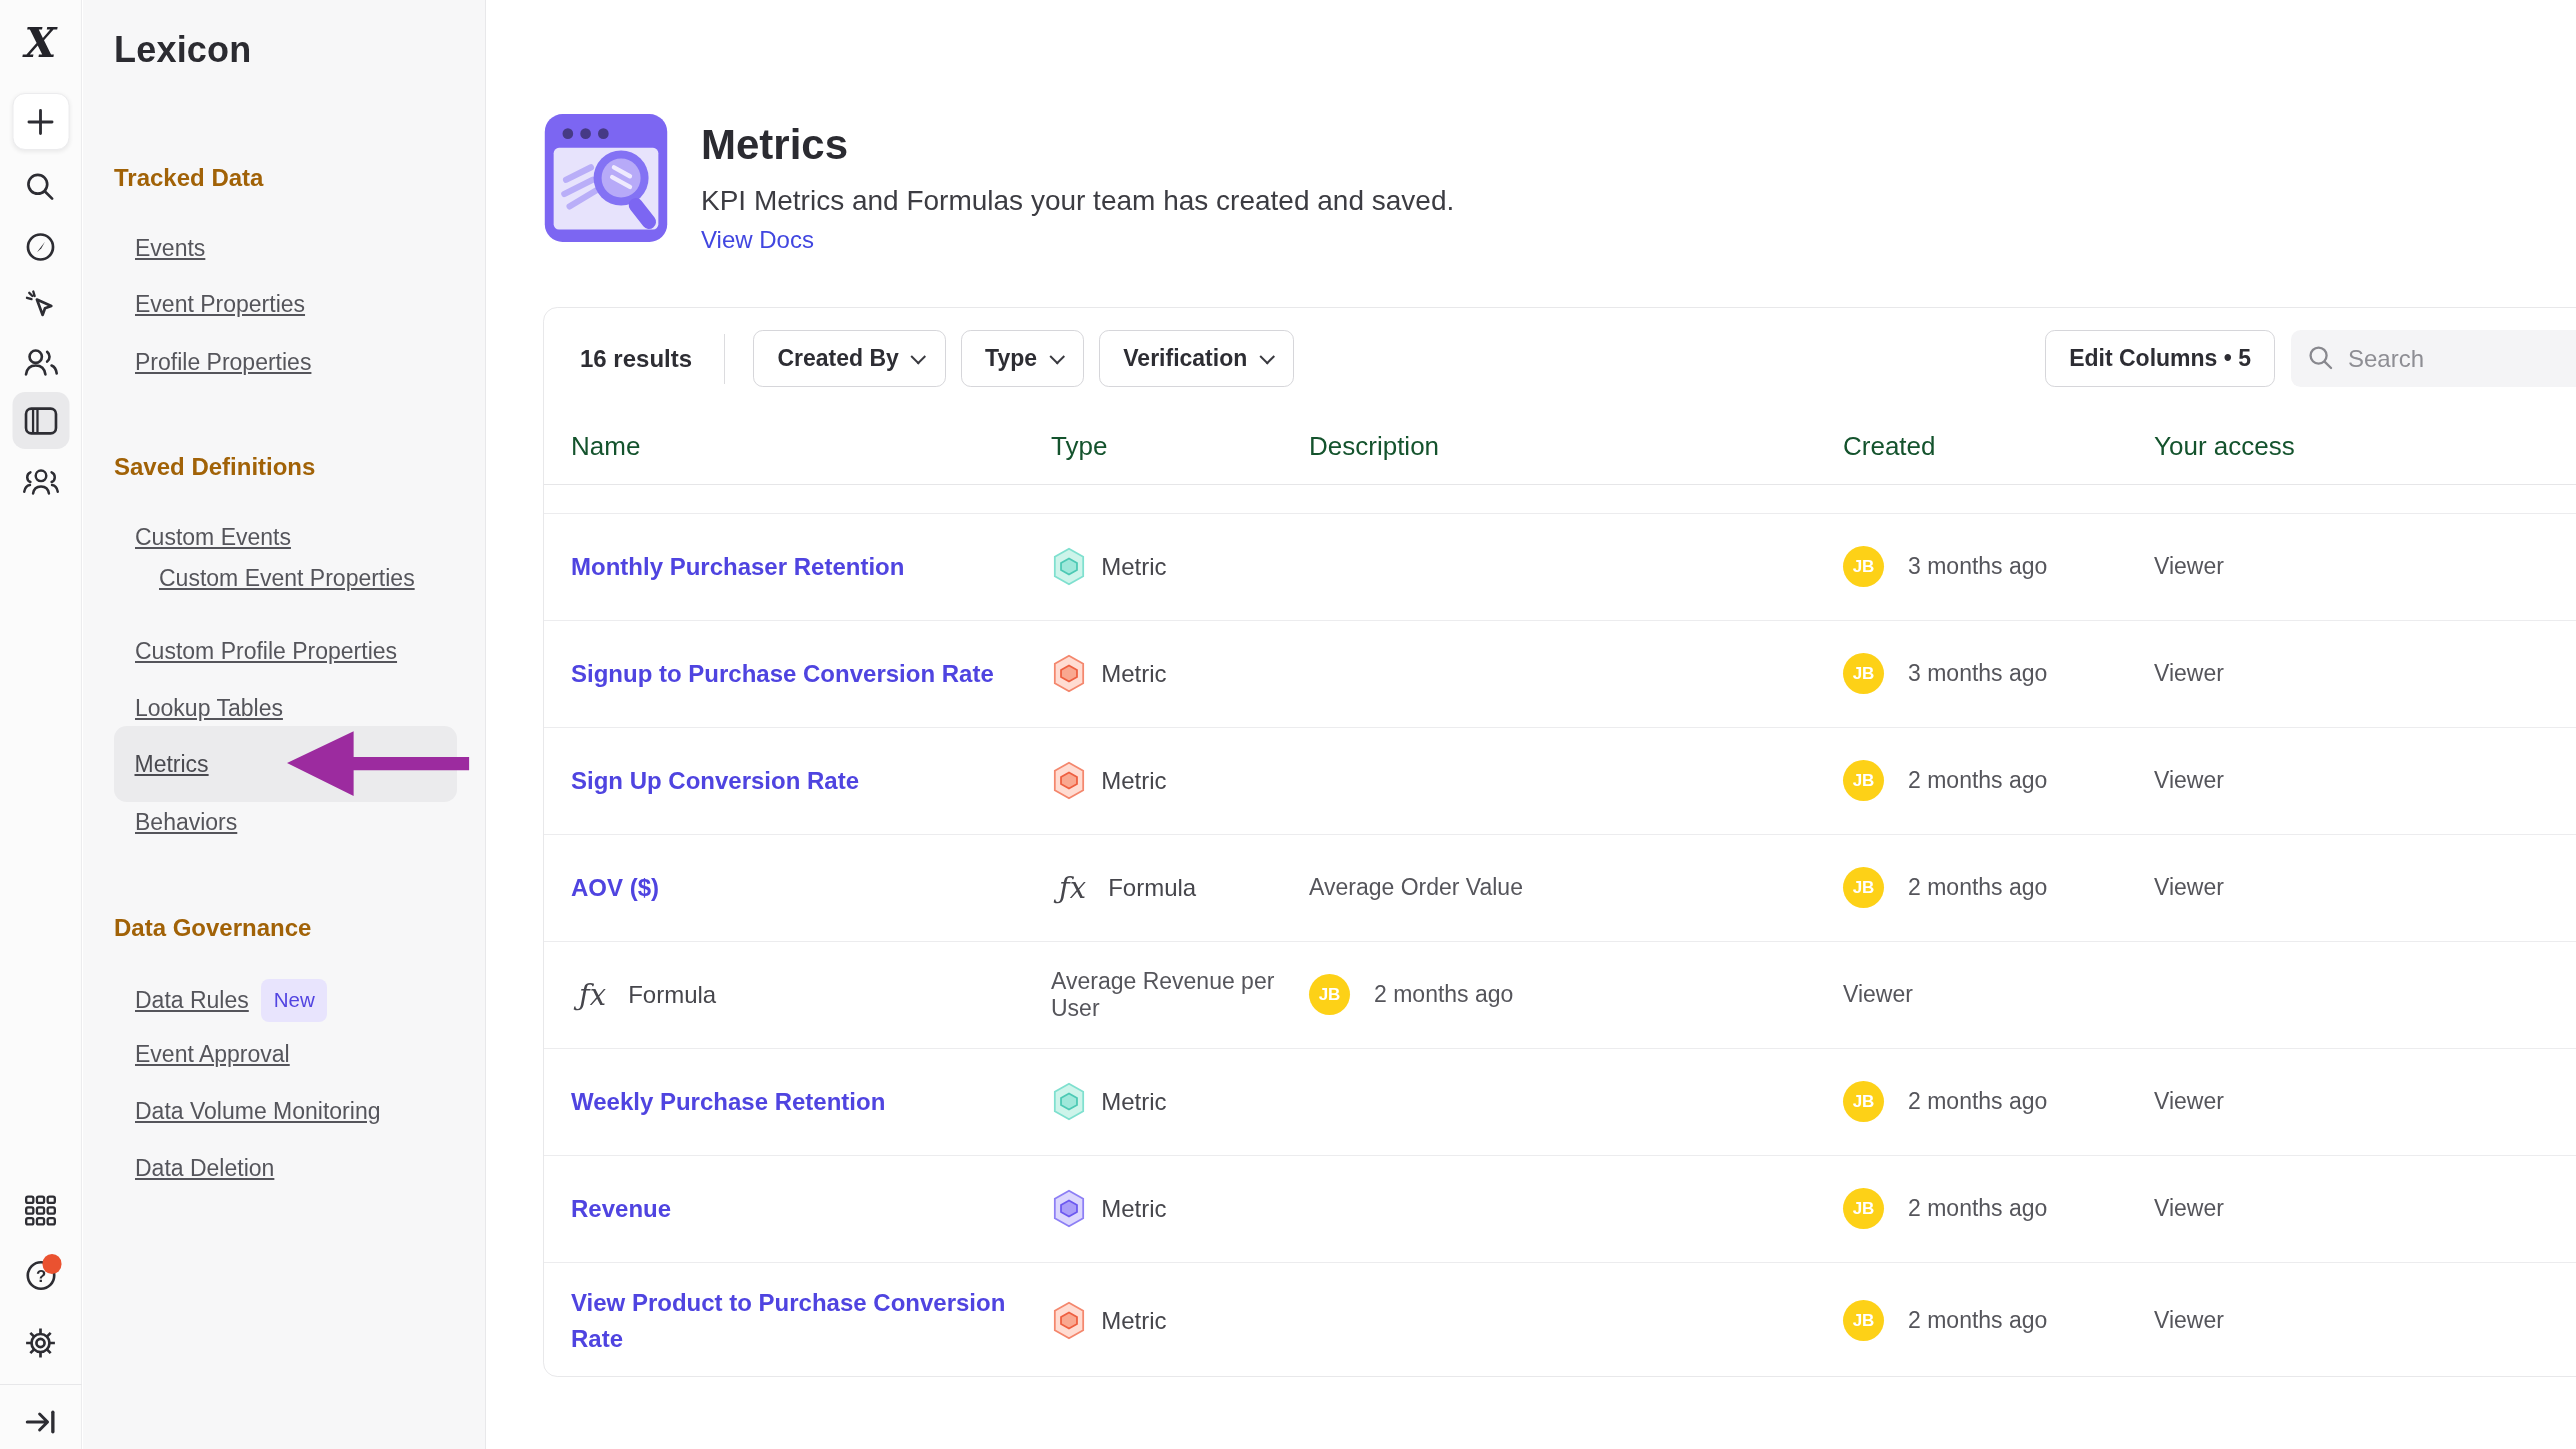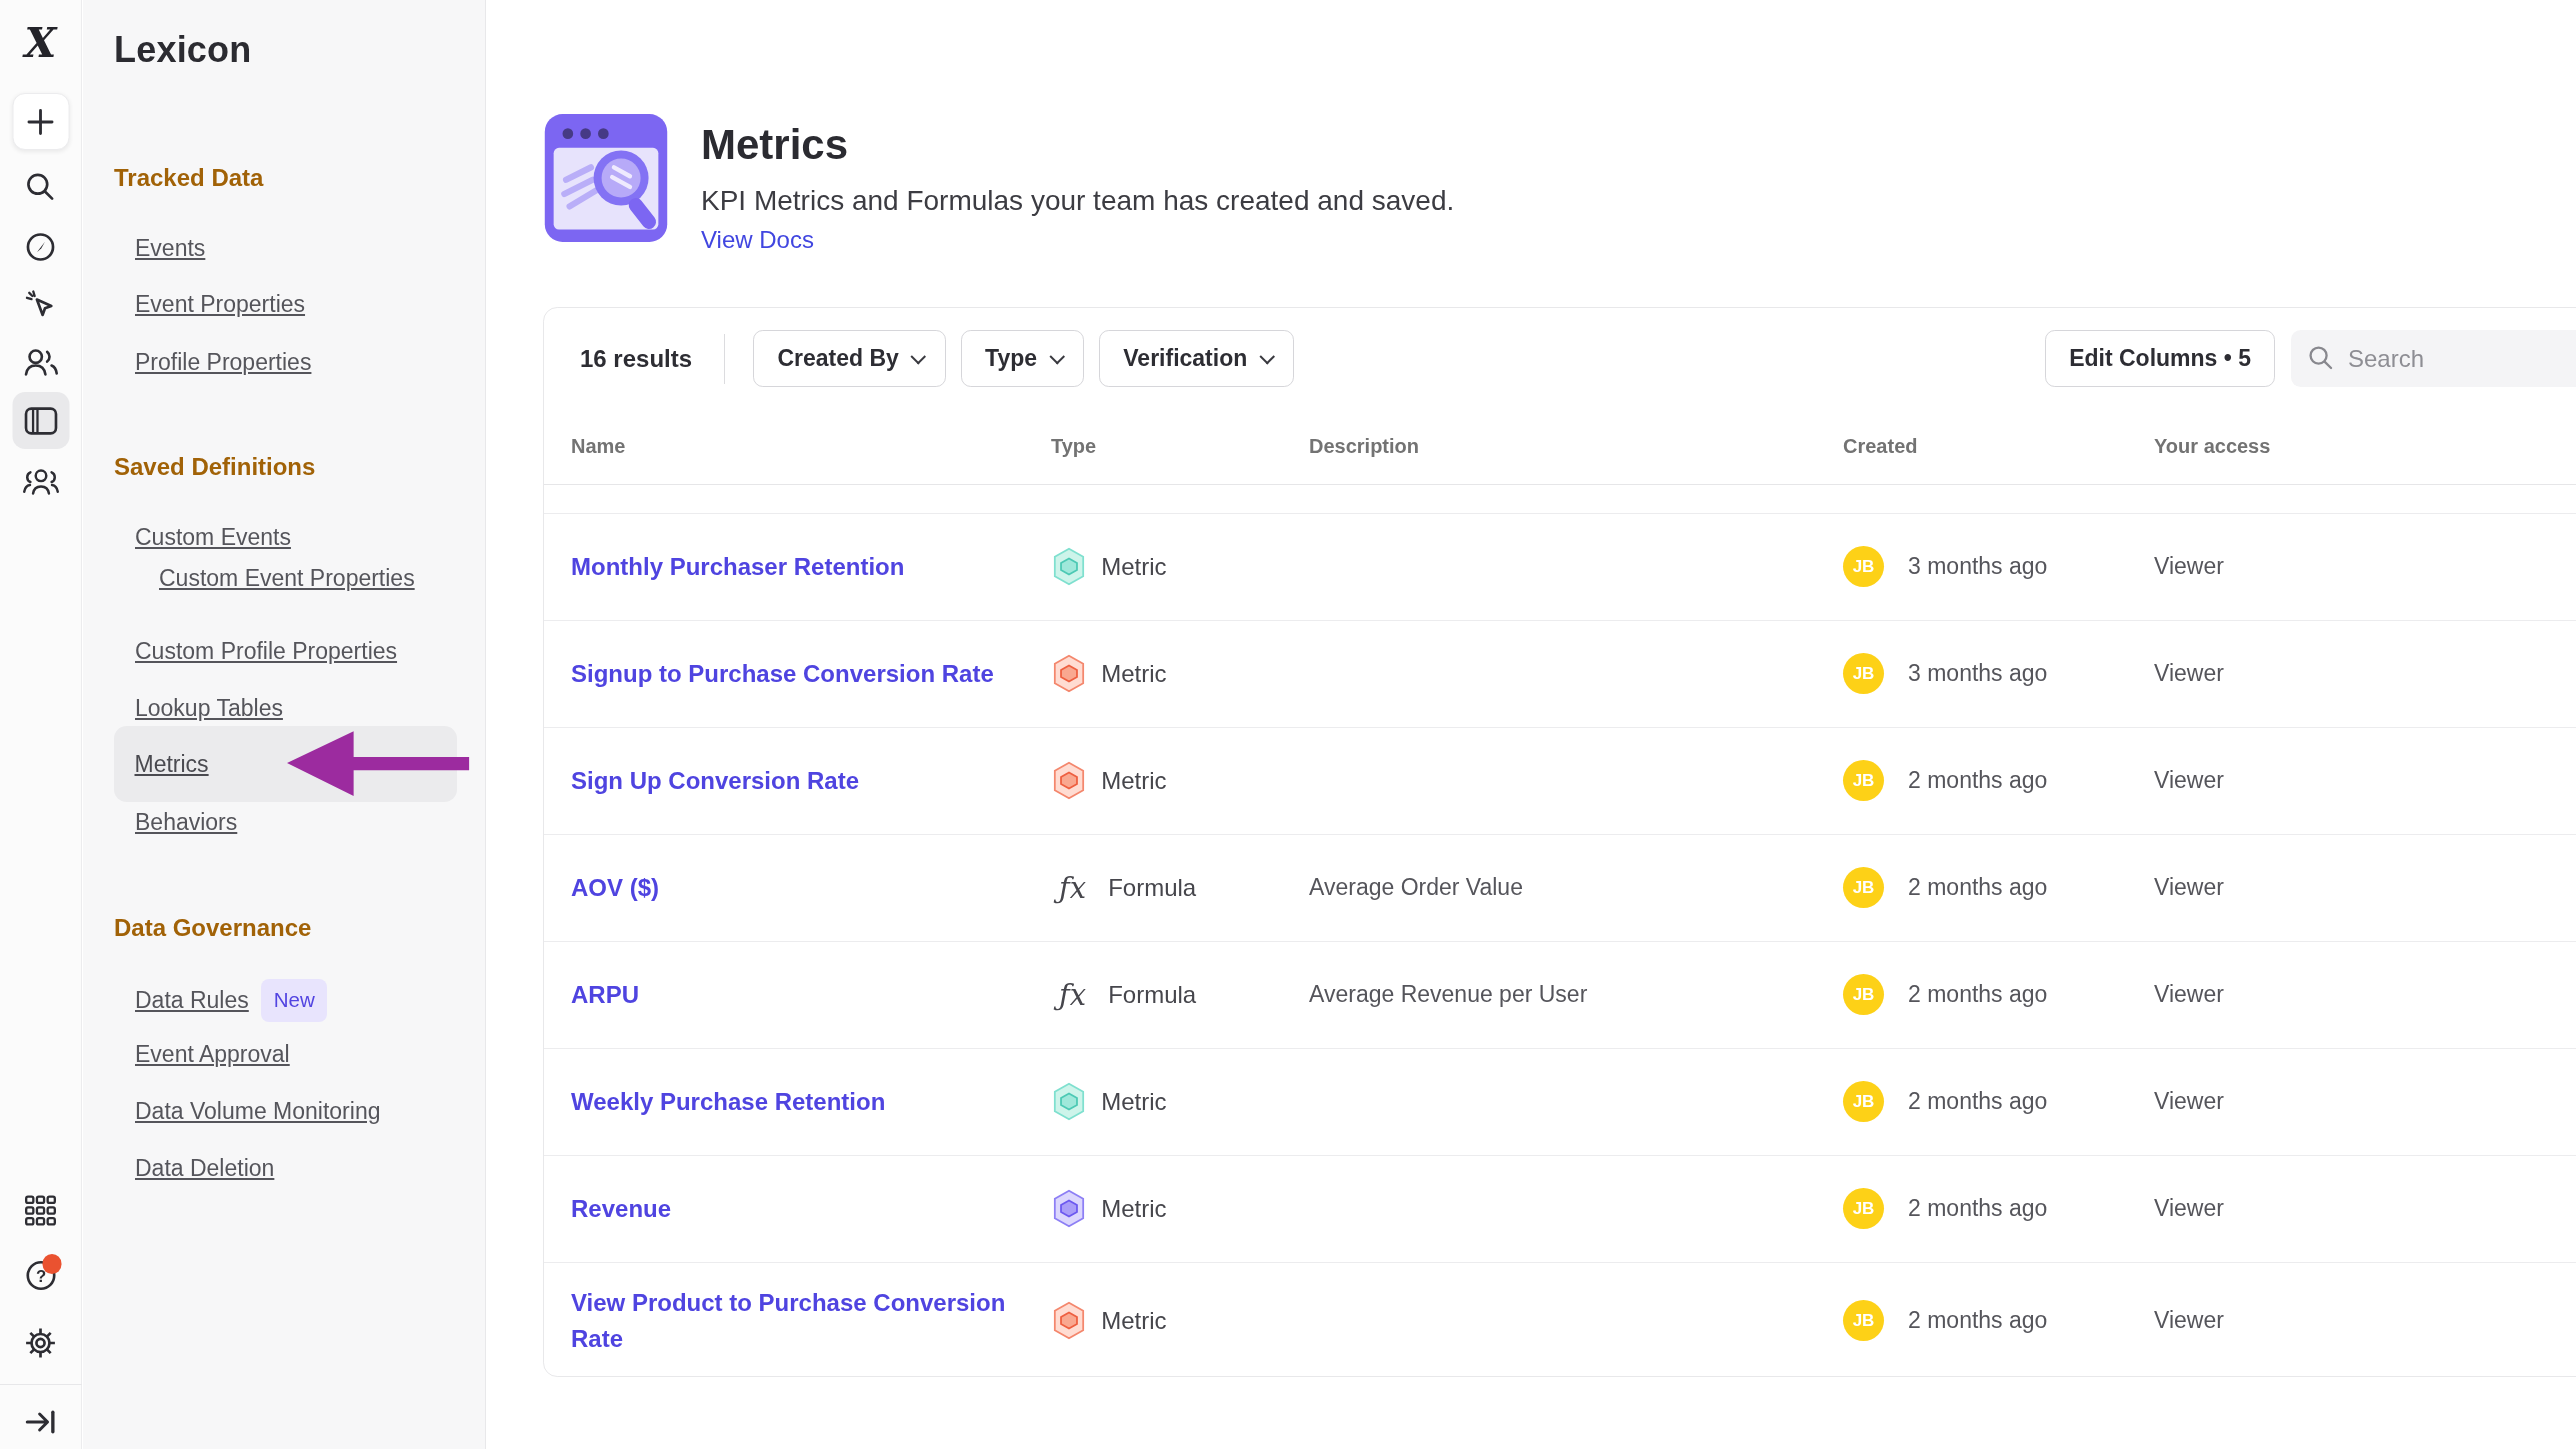--- a/index.html
+++ b/index.html
@@ -44,21 +44,21 @@
   .fbtn { height:57px; display:flex; align-items:center; gap:12.5px; padding:0 23px; margin-right:15px; background:#fff; border:0.9px solid #d6d6da; border-radius:9.8px; font-size:23px; font-weight:bold; color:#2d2d33; cursor:pointer;justify-content:space-between; }
   .chev { width:10.7px; height:10.7px; border-right:2.7px solid #3a3a40; border-bottom:2.7px solid #3a3a40; transform:rotate(45deg) translateY(-2.7px); }
   .tb-right { margin-left:auto; display:flex; align-items:center; }
   .search { width:302px; height:57px; background:#f4f4f6; border-radius:9.8px; display:flex; align-items:center; padding:0 16px; margin-left:16px; }
   .search input { border:none; outline:none; background:transparent; font-size:24px; color:#3a3a40; width:213px; margin-left:12.5px; font-family:"Liberation Sans",sans-serif; }
   .search input::placeholder { color:#8e8e94; }
 
   
   .grid-row { display:grid; grid-template-columns:480px 258px 534px 311px 1fr; padding-left:27px; align-items:center; }
   .thead { height:76px; border-bottom:0.9px solid #e6e6e8; }
-  .thead span { font-size:20px; font-weight:bold; color:#737373; }
+  .thead span { font-size:26px; font-weight:normal; color:#14532d; }
   .sliver { height:28.5px; border-bottom:0.9px solid #ececee; }
   .trow { min-height:107px; border-bottom:0.9px solid #ececee; }
   .trow:last-child { min-height:116px; border-bottom:none; }
   .cell-name { font-size:24px; font-weight:bold; color:#4f44e0; line-height:36px; padding-right:36px; cursor:pointer; }
   .cell-type { display:flex; align-items:center; gap:14.2px; font-size:24px; color:#46464c; }
   .cell-desc, .cell-access { font-size:23px; color:#55555b; }
   .cell-created { display:flex; align-items:center; gap:24px; font-size:23px; color:#55555b; }
   .avatar { width:41px; height:41px; border-radius:50%; background:#fdd117; color:#fff; font-size:17px; font-weight:bold; display:flex; align-items:center; justify-content:center; flex:none; }
   .ic { width:36px; height:39px; display:flex; align-items:center; justify-content:center; flex:none; }
   .ic.ic-formula { font-family:"DejaVu Serif",serif; font-style:italic; font-size:29px; color:#46464c; width:43px; }
@@ -311,21 +311,20 @@
           <span>Formula</span>
         </span>
       <span class="cell-desc">Average Order Value</span>
       <span class="cell-created">
           <span class="avatar">JB</span>
           <span>2 months ago</span>
         </span>
       <span class="cell-access">Viewer</span>
     </div>
     <div class="grid-row trow">
-      <span class="cell-name">ARPU</span>
       <span class="cell-type">
           <span class="ic ic-formula">ƒx</span>
           <span>Formula</span>
         </span>
       <span class="cell-desc">Average Revenue per User</span>
       <span class="cell-created">
           <span class="avatar">JB</span>
           <span>2 months ago</span>
         </span>
       <span class="cell-access">Viewer</span>

